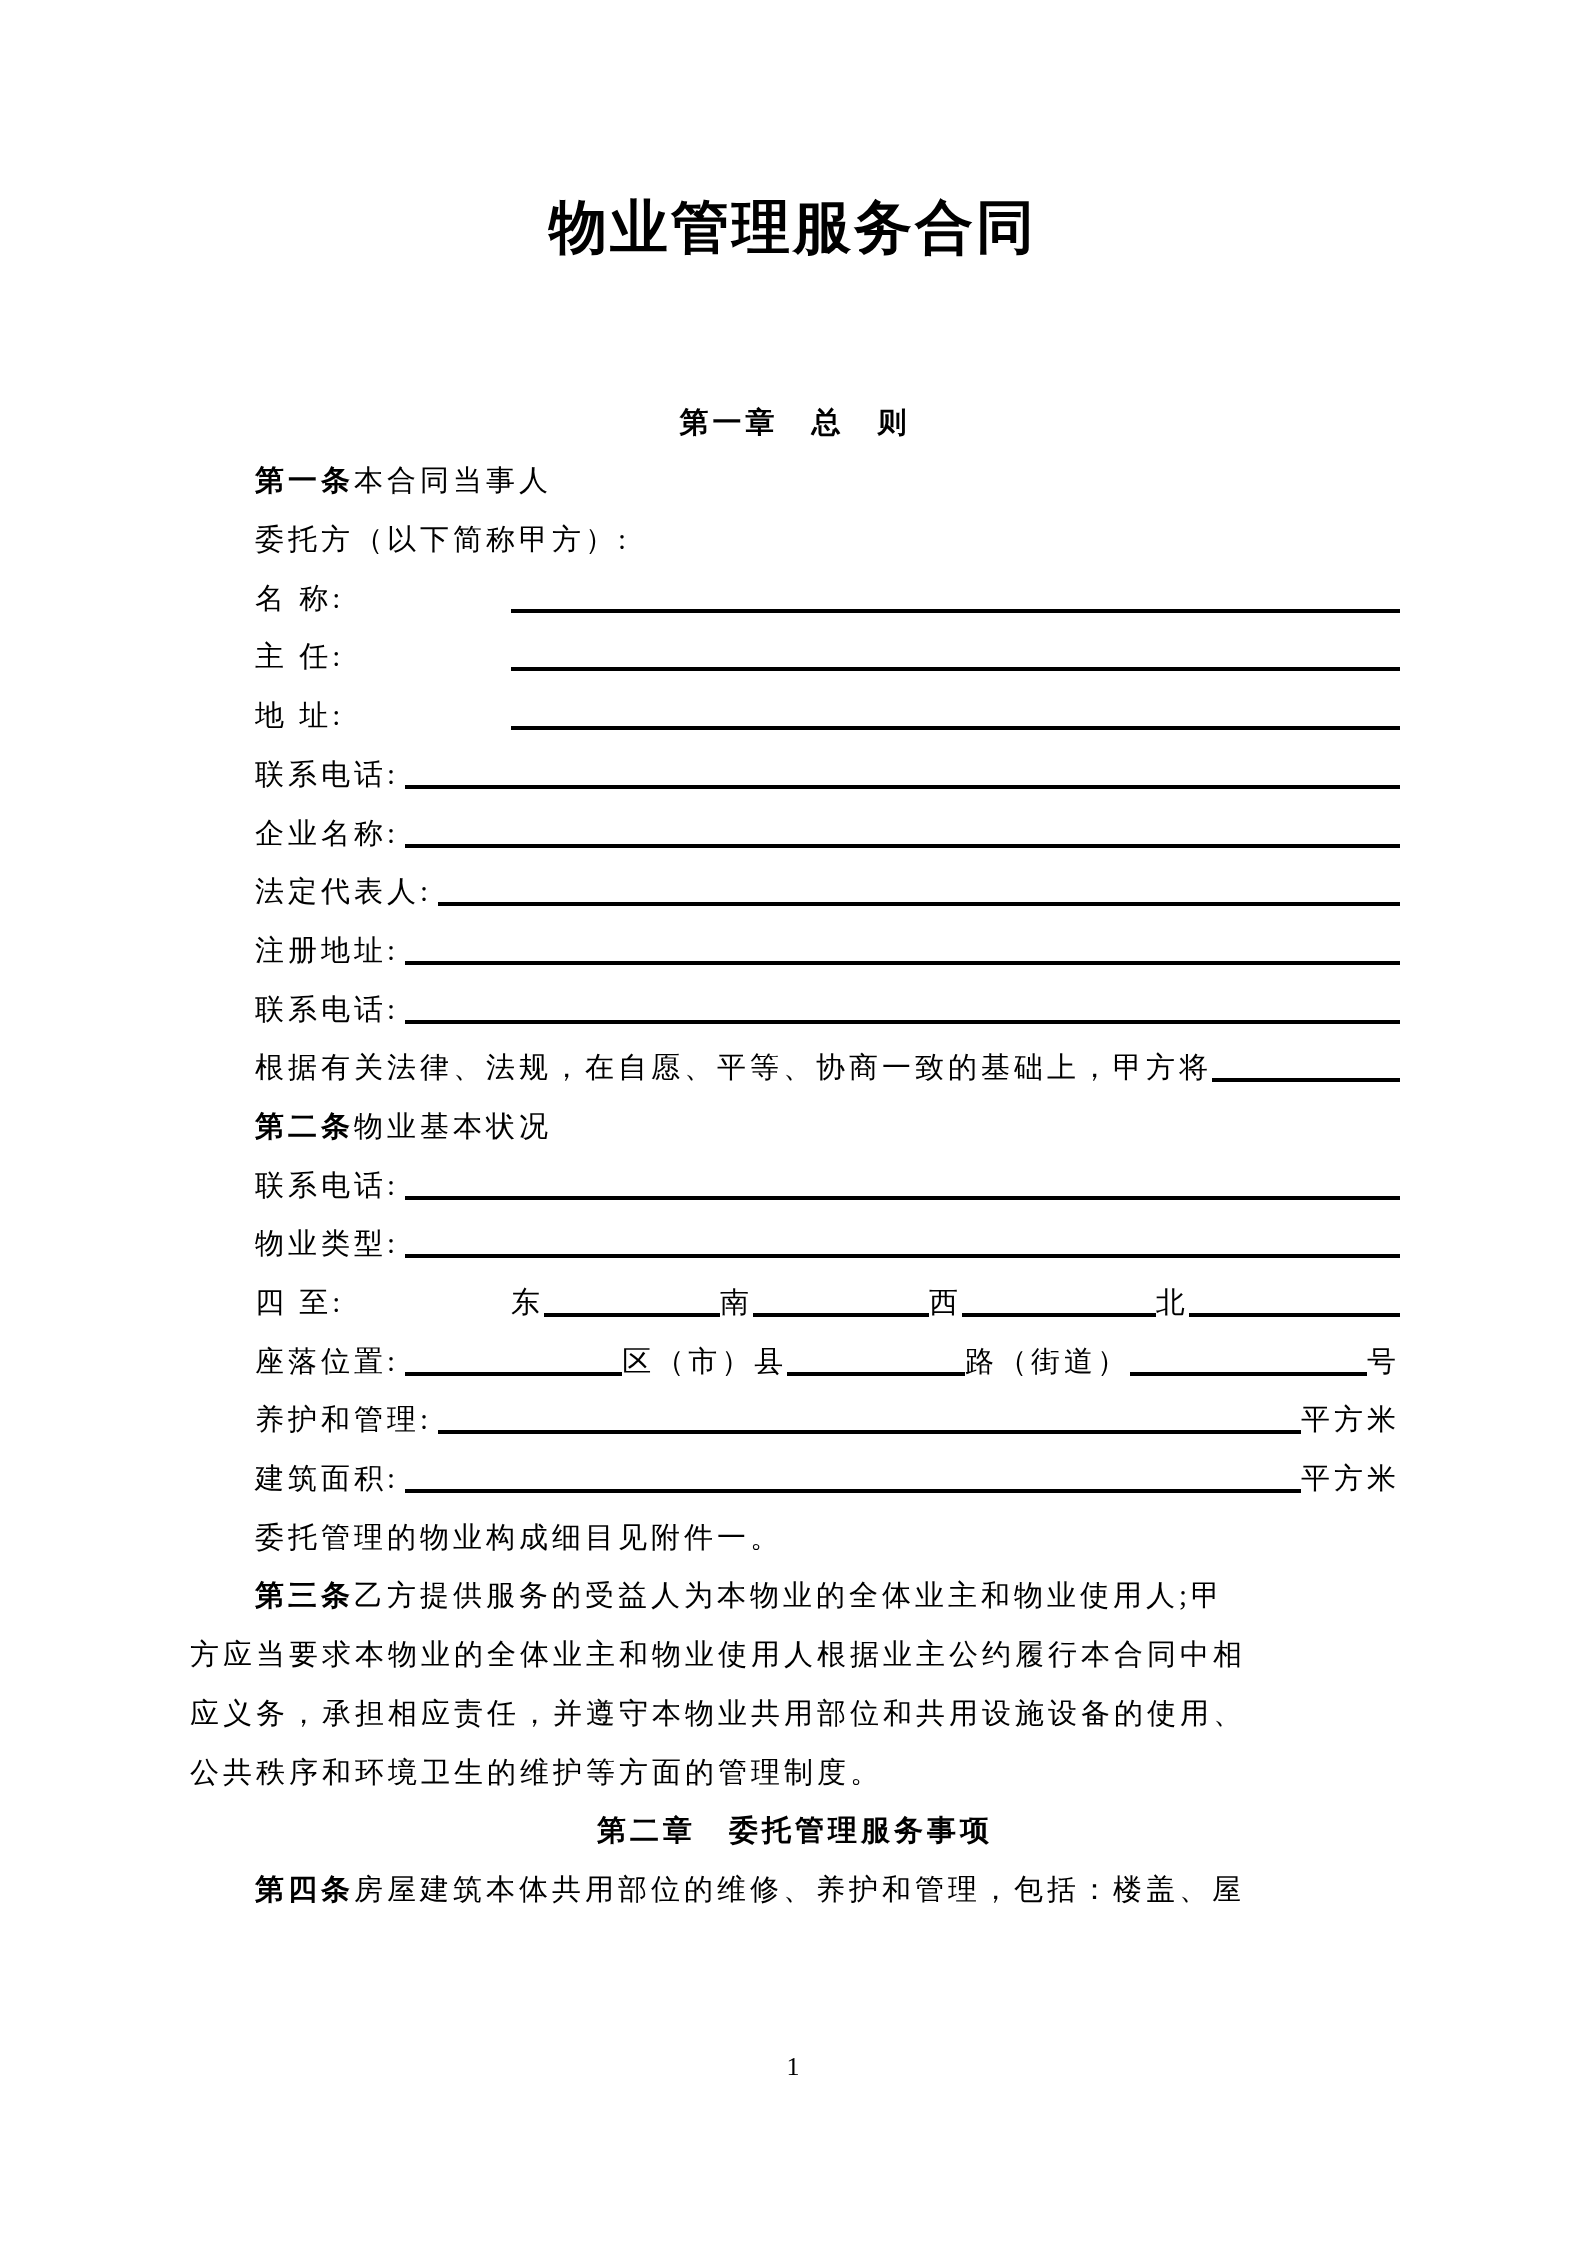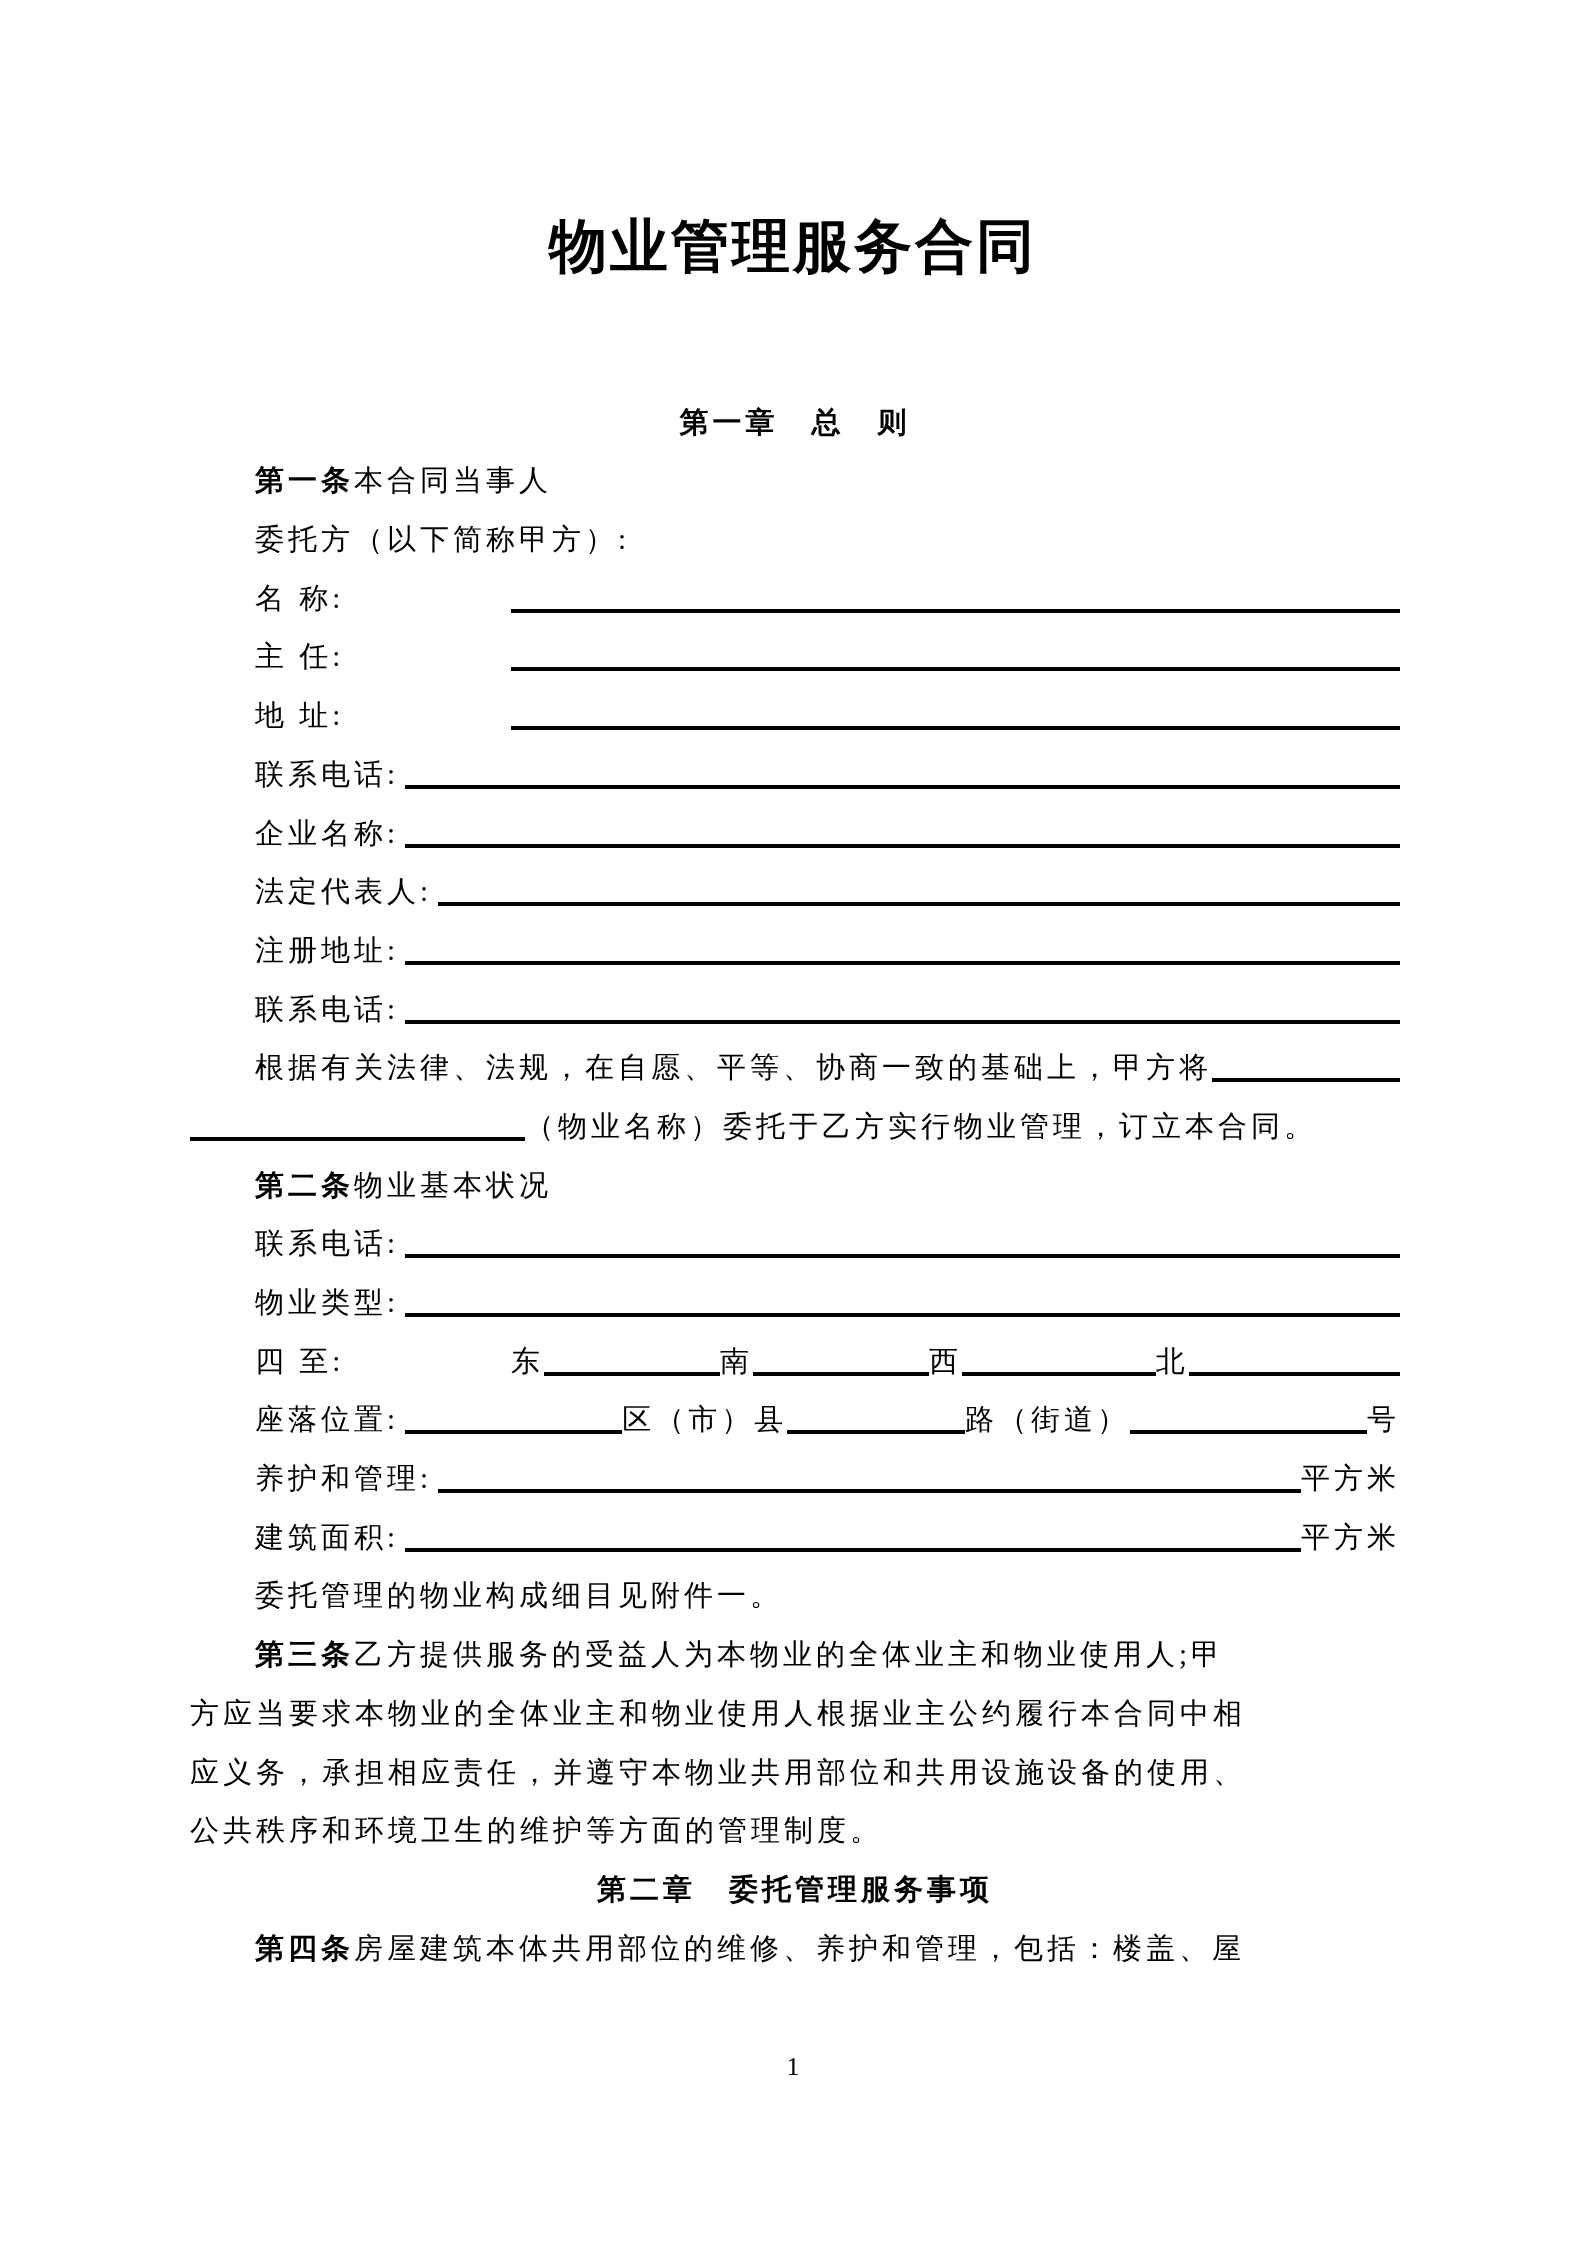--- a/index.html
+++ b/index.html
@@ -10,21 +10,20 @@
     background:#ffffff;
     color:#000;
     font-family:"Liberation Serif","DejaVu Serif",serif;
     overflow:hidden;
   }
   .doc-title {
     position:absolute; top:196px; left:0; width:100%;
     text-align:center;
     font-size:58px; font-weight:bold; letter-spacing:3px;
     line-height:1.1;
-    margin-top:19px;
   }
   .doc-body {
     position:absolute; top:384px; left:190px; width:1210px;
   }
   .line {
     height:58.7px;
     display:flex; align-items:flex-end;
     font-size:29px; letter-spacing:4px;
     white-space:nowrap;
   }
@@ -123,24 +122,20 @@
     <div class="line ind">
       <span class="gap-r">联系电话:</span>
       <span class="blank grow"></span>
     </div>
 
     <div class="line ind">
       <span>根据有关法律、法规，在自愿、平等、协商一致的基础上，甲方将</span>
       <span class="blank grow"></span>
     </div>
 
-    <div class="line">
-      <span class="blank w335"></span>
-      <span>（物业名称）委托于乙方实行物业管理，订立本合同。</span>
-    </div>
 
     <div class="line ind">
       <b class="num">第二条</b>
       <span>物业基本状况</span>
     </div>
 
     <div class="line ind">
       <span class="gap-r">联系电话:</span>
       <span class="blank grow"></span>
     </div>

